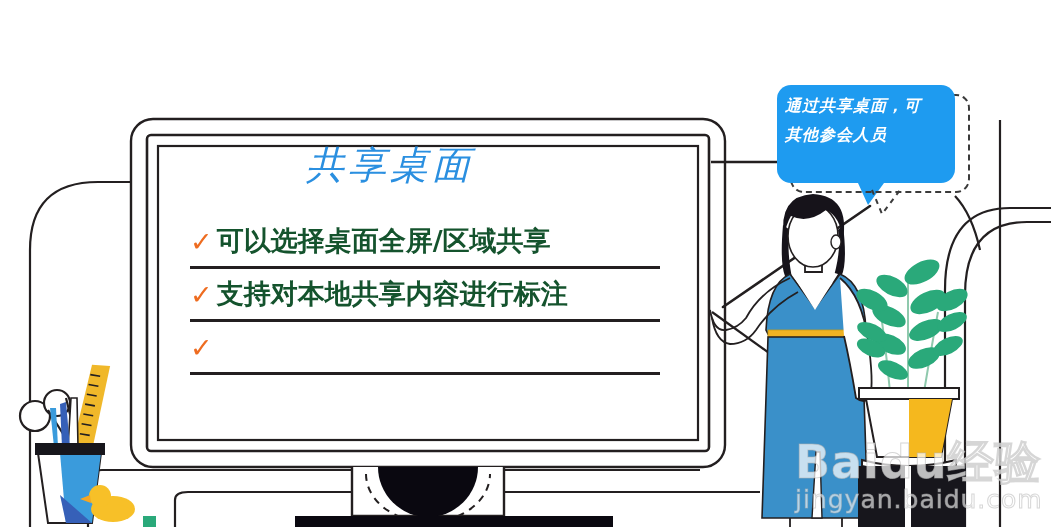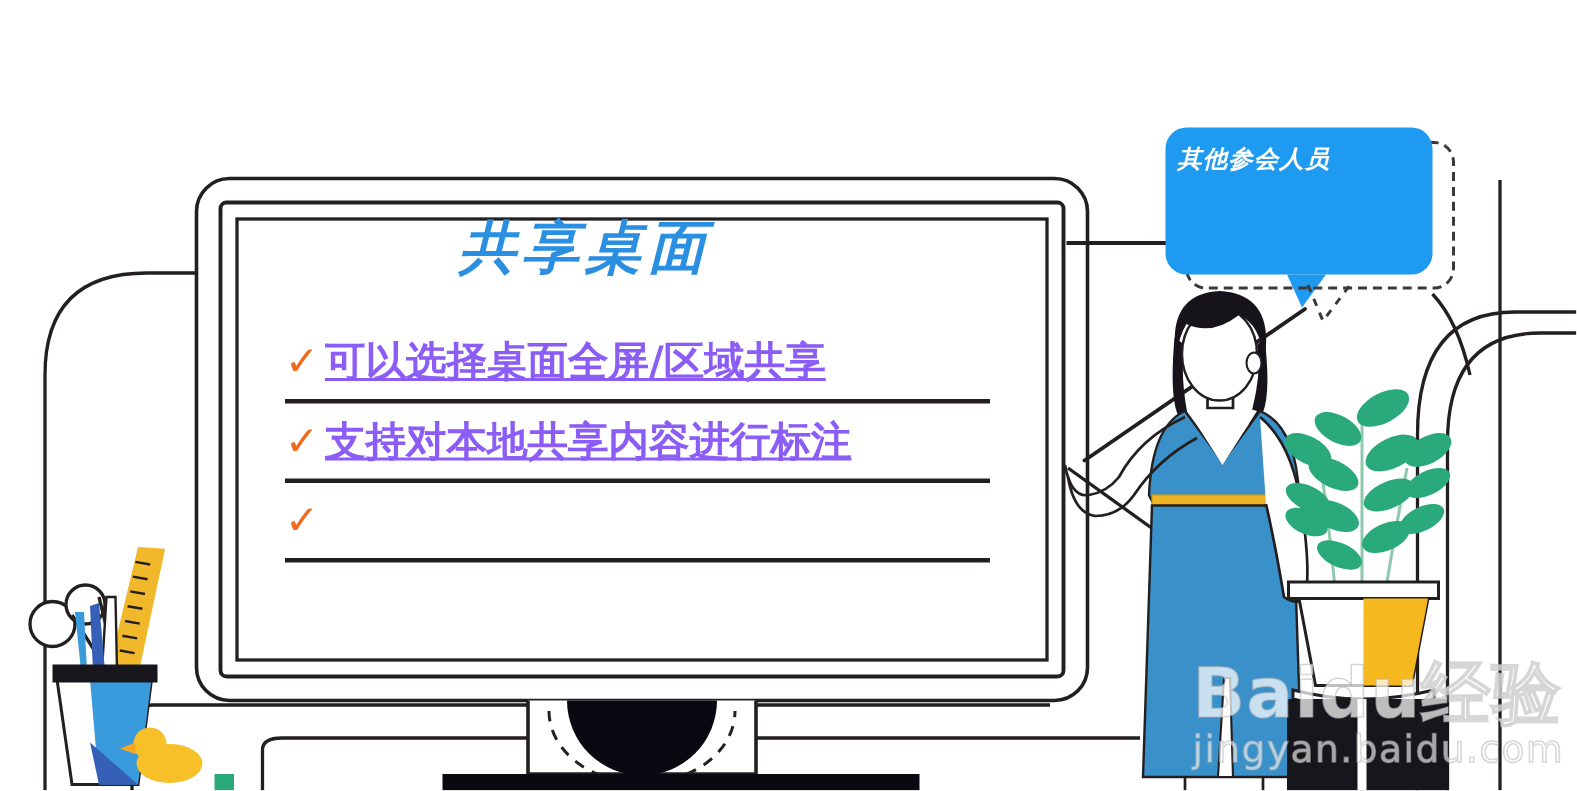--- a/index.html
+++ b/index.html
@@ -5,45 +5,44 @@
   html,body{margin:0;padding:0;background:#ffffff;}
   body{font-family:"Liberation Sans","DejaVu Sans",sans-serif;}
   #stage{position:relative;width:1051px;height:527px;background:#ffffff;overflow:hidden;}
   #stage svg{position:absolute;left:0;top:0;}
 
   
   .screen-title{
     position:absolute;left:150px;top:146px;width:480px;
     text-align:center;color:#2a8fe0;
     font-family:"DejaVu Sans","Liberation Sans",sans-serif;
-    font-size:38px;font-weight:bold;letter-spacing:4px;
+    font-size:38px;font-weight:normal;letter-spacing:4px;
     font-style:italic;
     line-height:1.0;
     white-space:nowrap;
   }
   .bullet-list{
     position:absolute;left:190px;top:216px;width:470px;
   }
   .bullet-row{
     position:relative;
     height:50px;
     display:flex;align-items:center;
     border-bottom:3px solid #231f20;
   }
   .bullet-row.first{border-top:none;}
   .check{
     color:#ee6c20;font-size:27px;font-weight:bold;
     margin-right:4px;line-height:1;
     font-family:"DejaVu Sans",sans-serif;
   }
   .bullet-text{
-    color:#8b5cf6;font-size:27px;font-weight:bold;
+    color:#14532d;font-size:27px;font-weight:bold;
     letter-spacing:0px;white-space:nowrap;
     font-family:"DejaVu Sans","Liberation Sans",sans-serif;
-    text-decoration:underline;
   }
 
   
   .bubble-shadow{
     position:absolute;left:790px;top:94px;width:180px;height:99px;
     border:2px dashed #3a3a3a;border-radius:14px;background:transparent;
     box-sizing:border-box;
   }
   .bubble{
     position:absolute;left:777px;top:85px;width:178px;height:98px;
@@ -246,19 +245,20 @@
       <span class="check">✓</span>
       <span class="bullet-text">支持对本地共享内容进行标注</span>
     </div>
     <div class="bullet-row">
       <span class="check">✓</span>
     </div>
   </div>
 
   <div class="bubble-shadow"></div>
   <div class="bubble">
+    <div class="bubble-line">通过共享桌面，可</div>
     <div class="bubble-line">其他参会人员</div>
   </div>
 
   <div class="wm wm-sub">jingyan.baidu.com</div>
   <div class="wm wm-main">Baidu经验</div>
 
 </div>
 
 </body></html>

